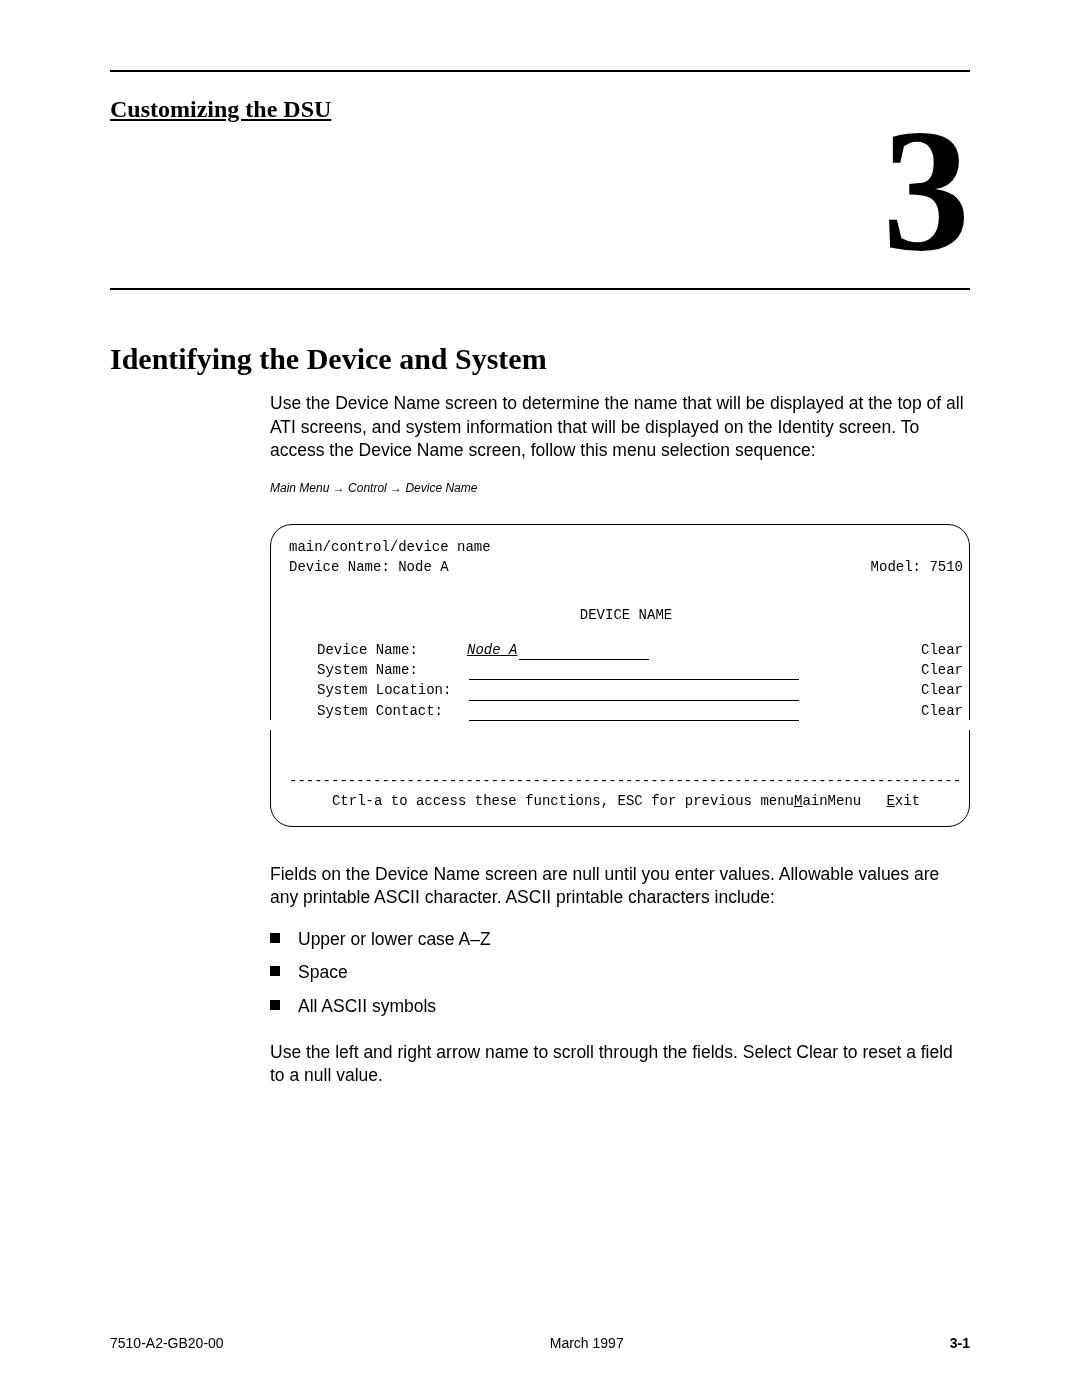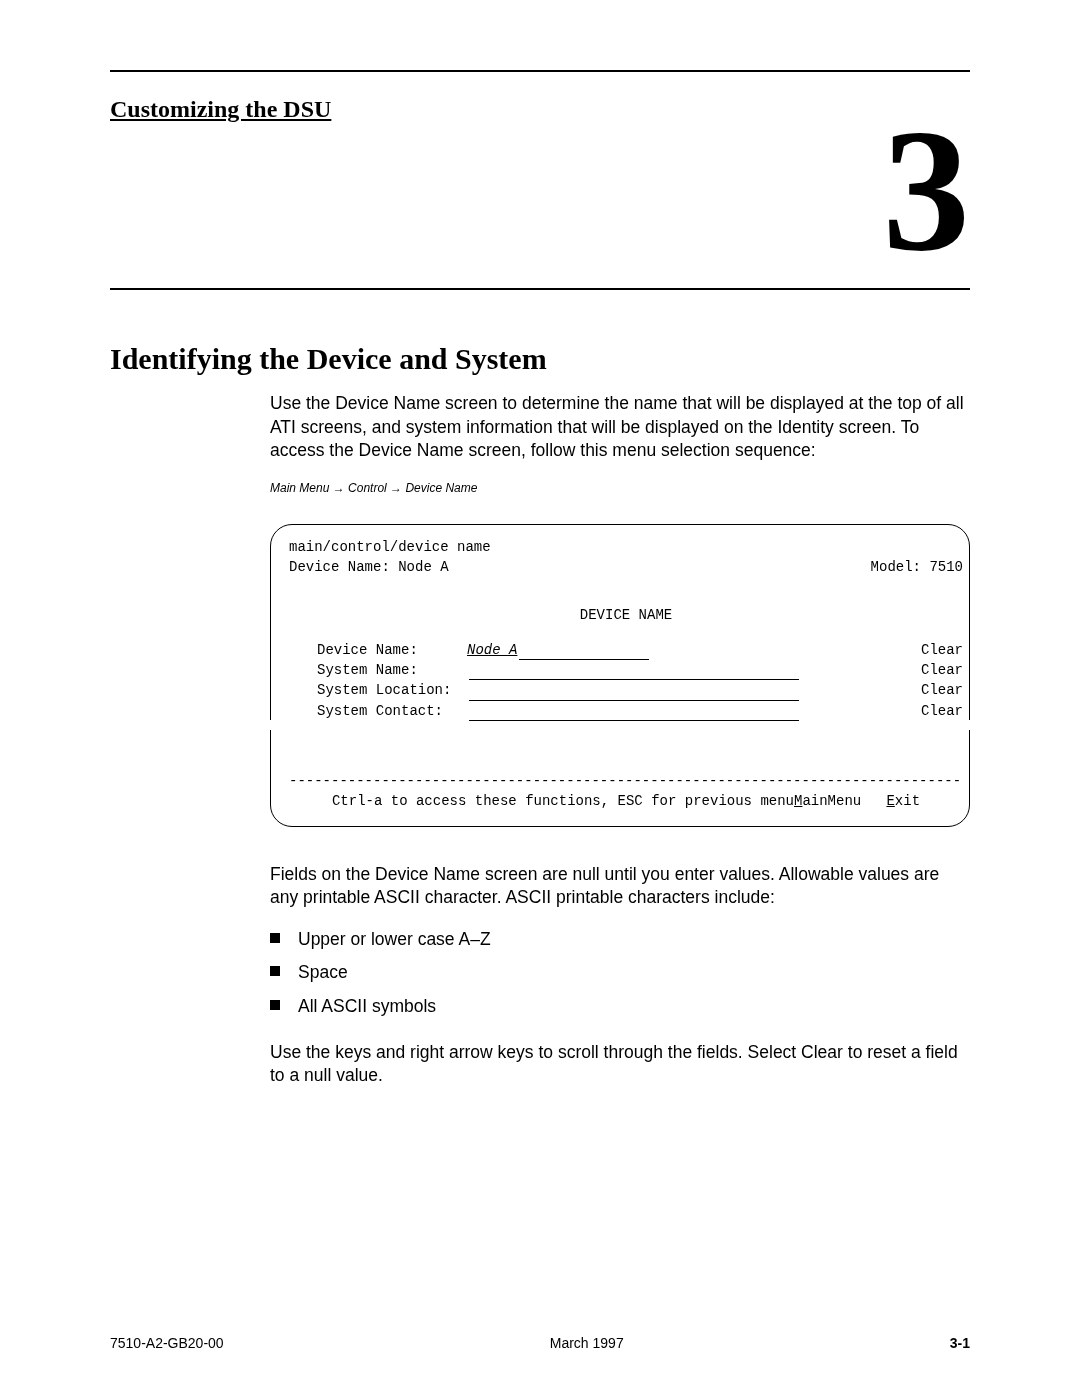--- a/index.html
+++ b/index.html
@@ -216,20 +216,20 @@
   </div>
 
   <p class="body-text">Fields on the Device Name screen are null until you enter values. Allowable values are any printable ASCII character. ASCII printable characters include:</p>
 
   <ul class="bullets">
     <li>Upper or lower case A–Z</li>
     <li>Space</li>
     <li>All ASCII symbols</li>
   </ul>
 
-  <p class="body-text">Use the keys and right arrow keys to scroll through the fields. Select Clear to reset a field to a null value.</p>
+  <p class="body-text">Use the left and right arrow name to scroll through the fields. Select Clear to reset a field to a null value.</p>
 
   <div class="footer">
     <span>7510-A2-GB20-00</span>
     <span>March 1997</span>
     <span class="page-num">3-1</span>
   </div>
 </div>
 
 </body></html>

